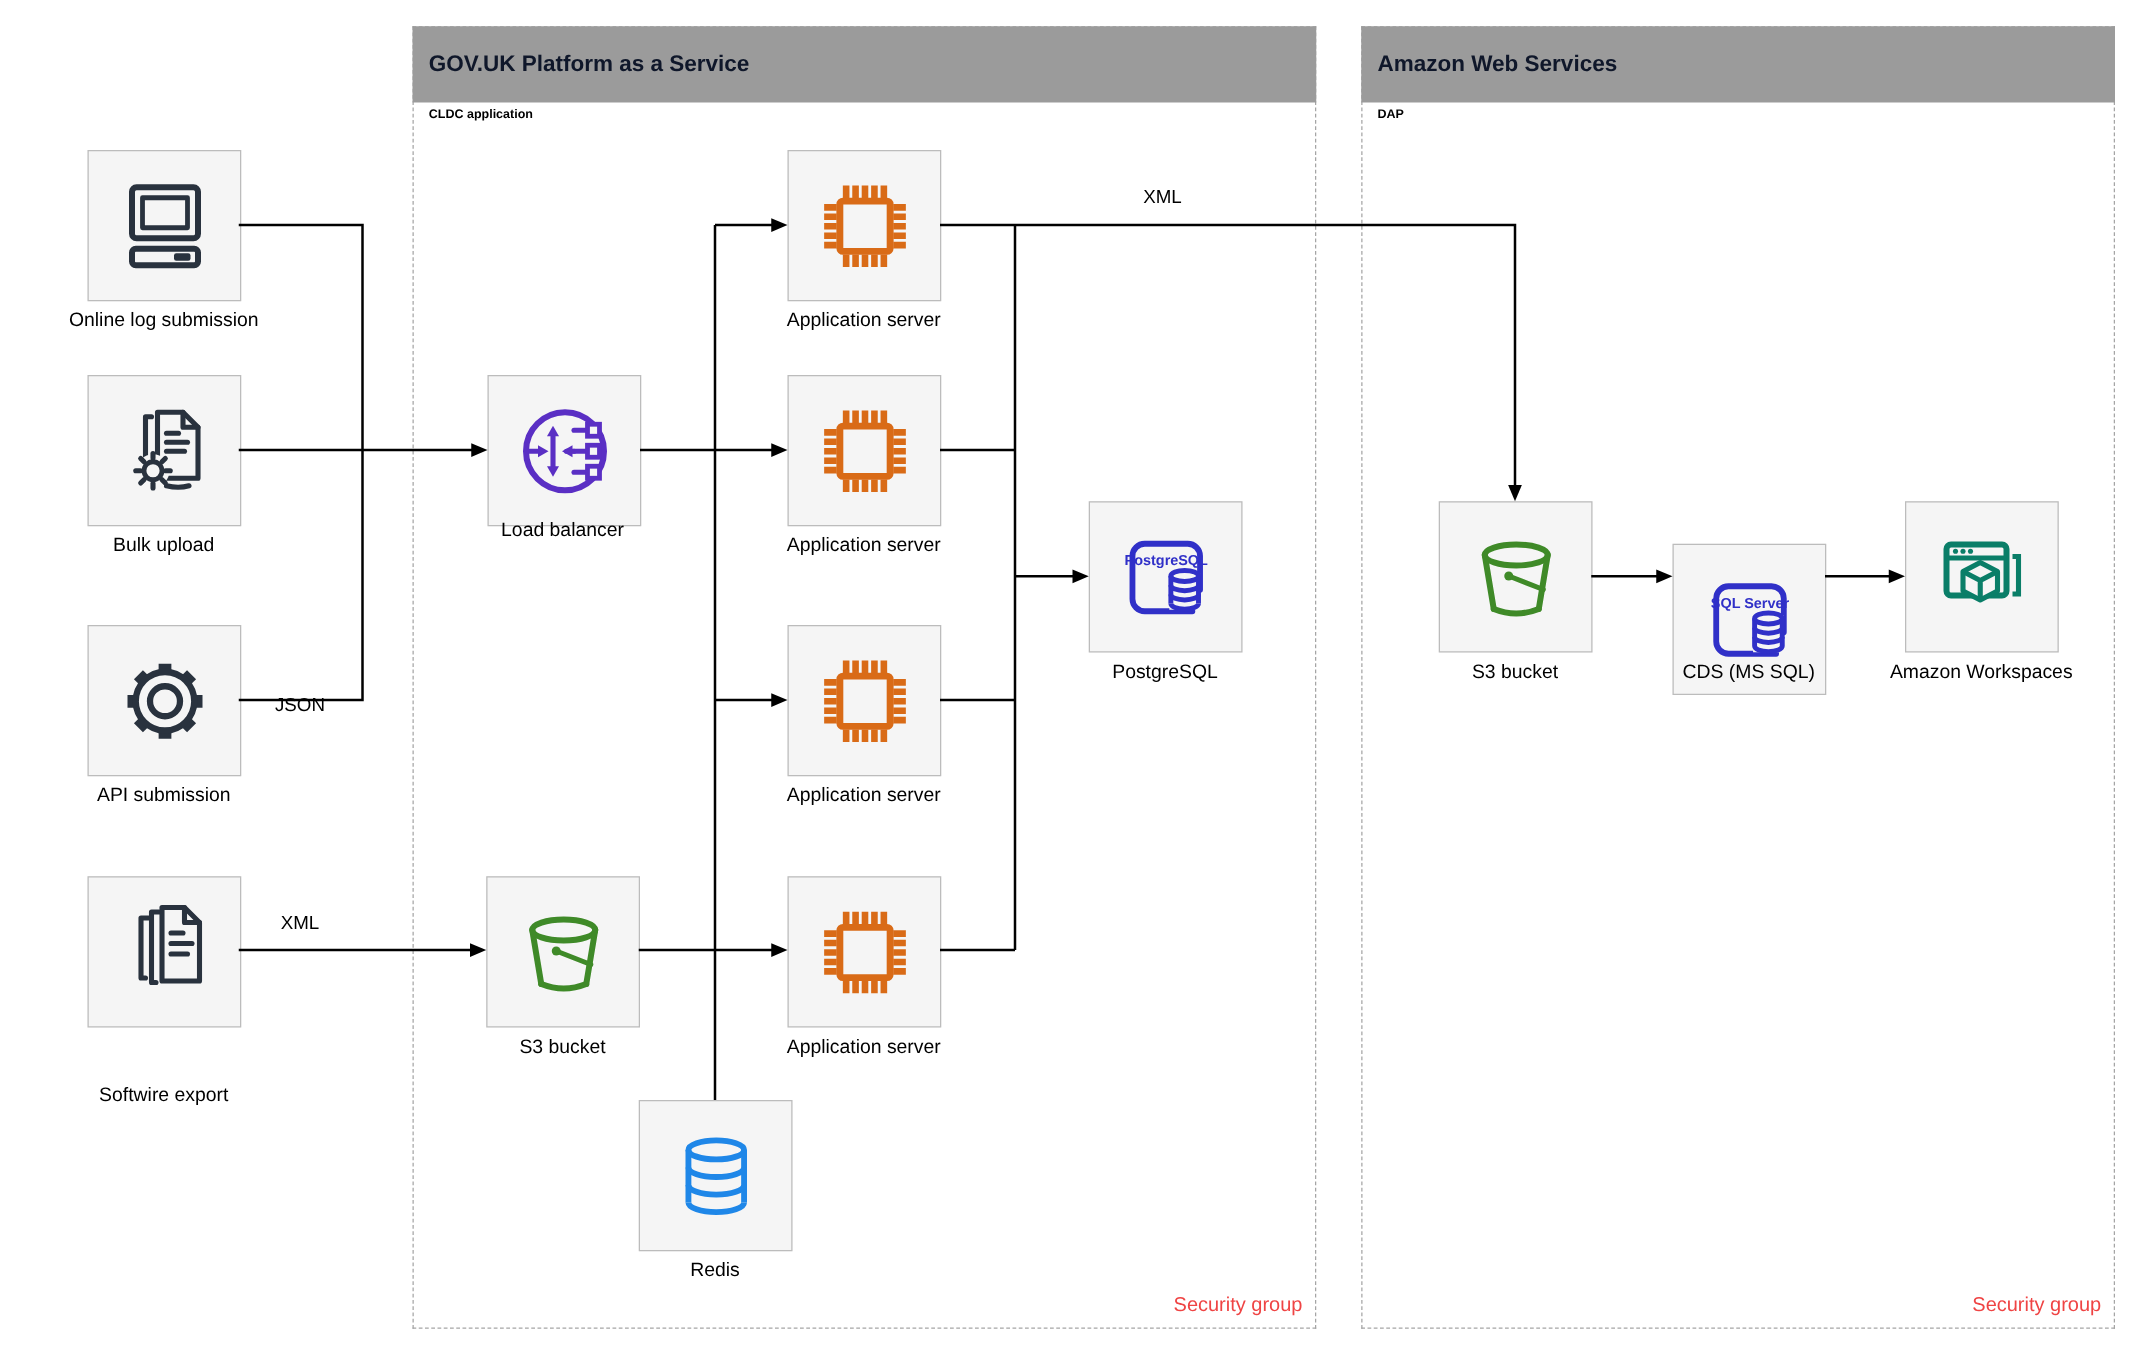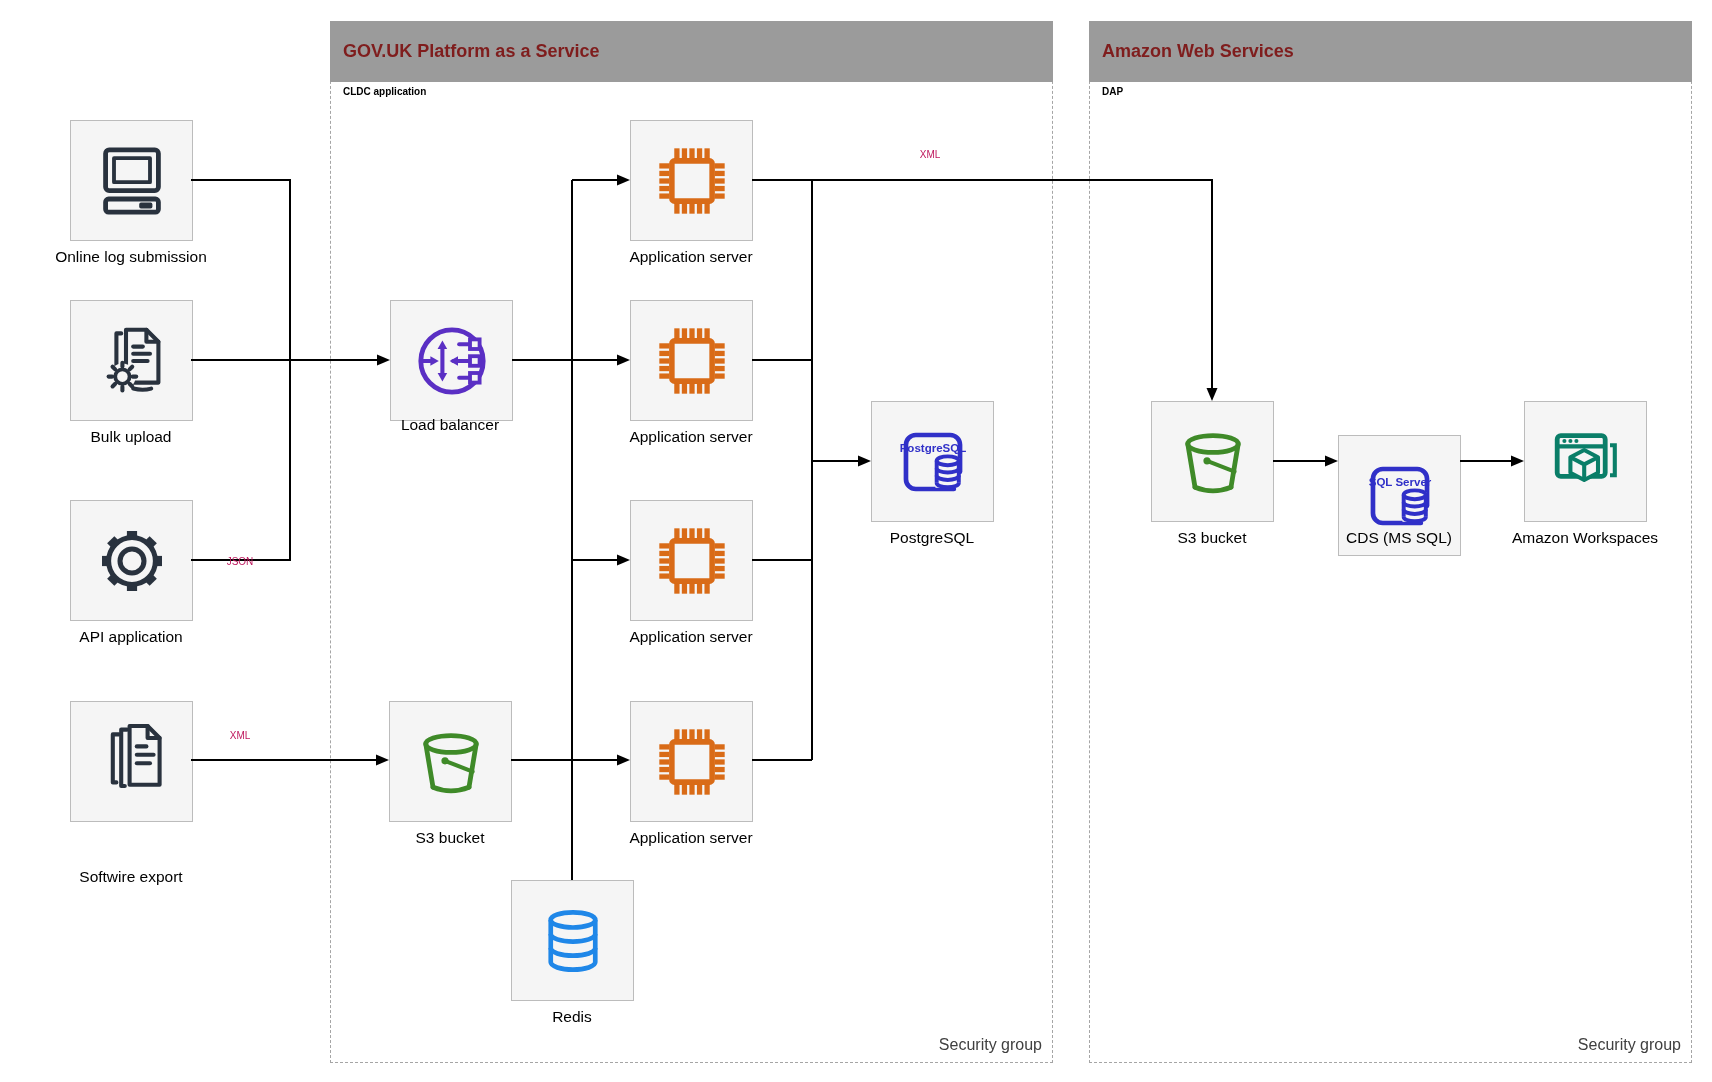--- a/index.html
+++ b/index.html
@@ -1,29 +1,29 @@
 <!DOCTYPE html>
 <html><head>
 <meta charset="utf-8">
 <style>
   html,body{margin:0;padding:0;background:#ffffff;font-family:"Liberation Sans",sans-serif;}
   .canvas{position:relative;width:1712px;height:1082px;background:#ffffff;overflow:hidden;}
 
   
   .region{position:absolute;border:1px dashed #a5a5a5;background:transparent;}
-  .region-header{position:absolute;left:-1px;top:-1px;height:61px;background:#9b9b9b;color:#7f1d1d;
+  .region-header{position:absolute;left:-1px;top:-1px;height:61px;background:#9b9b9b;color:#0f172a;
     font-weight:bold;font-size:18px;display:flex;align-items:center;padding-left:13px;box-sizing:border-box;}
   .region-sub{position:absolute;left:12px;top:64px;font-weight:bold;font-size:10px;color:#000000;}
-  .region-footer{position:absolute;right:10px;bottom:8px;font-size:16px;color:#404040;}
+  .region-footer{position:absolute;right:10px;bottom:8px;font-size:16px;color:#ef4444;}
 
   
   .node{position:absolute;width:121px;height:119px;background:#f5f5f5;border:1px solid #bcbcbc;
     display:flex;align-items:center;justify-content:center;z-index:2;box-sizing:content-box;}
   .node-label{position:absolute;width:220px;text-align:center;font-size:15.5px;color:#000000;z-index:4;}
-  .edge-label{position:absolute;width:60px;text-align:center;font-size:10px;color:#be185d;z-index:4;}
+  .edge-label{position:absolute;width:60px;text-align:center;font-size:15px;color:#000000;z-index:4;}
 
   svg.wires{position:absolute;left:0;top:0;z-index:3;pointer-events:none;}
   .wire{stroke:#000000;stroke-width:2;fill:none;}
   .head{fill:#000000;stroke:none;}
 </style>
 </head>
 <body>
 
 <div class="canvas">
 
@@ -130,21 +130,21 @@
           <path d="M35 10 V19"></path>
         <path d="M46.3 46.3 L52.7 52.7"></path>
           <path d="M17.3 17.3 L23.7 23.7"></path>
         <path d="M46.3 23.7 L52.7 17.3"></path>
           <path d="M17.3 52.7 L23.7 46.3"></path>
       </g>
       <circle cx="35" cy="35" r="19.5" fill="#f5f5f5" stroke="#29323e" stroke-width="4.2"></circle>
       <circle cx="35" cy="35" r="10" fill="none" stroke="#29323e" stroke-width="4.2"></circle>
     </svg>
   </div>
-  <div class="node-label" style="left:21px;top:628px;">API application</div>
+  <div class="node-label" style="left:21px;top:628px;">API submission</div>
 
   <div class="node" style="left:70px;top:701px;">
     <svg width="84" height="84" viewBox="0 0 70 70">
       <g fill="none" stroke="#29323e" stroke-width="3.4" stroke-linecap="round" stroke-linejoin="round">
         <path d="M24 12 h-5 v40 h3"></path>
         <path d="M31 8 h-5 v47 h3"></path>
         <path d="M33 5 h15 l10 10 v39 h-25 z"></path>
         <path d="M48 5 v10 h10"></path>
         <path d="M39 22 h8"></path>
         <path d="M39 29 h14"></path>

